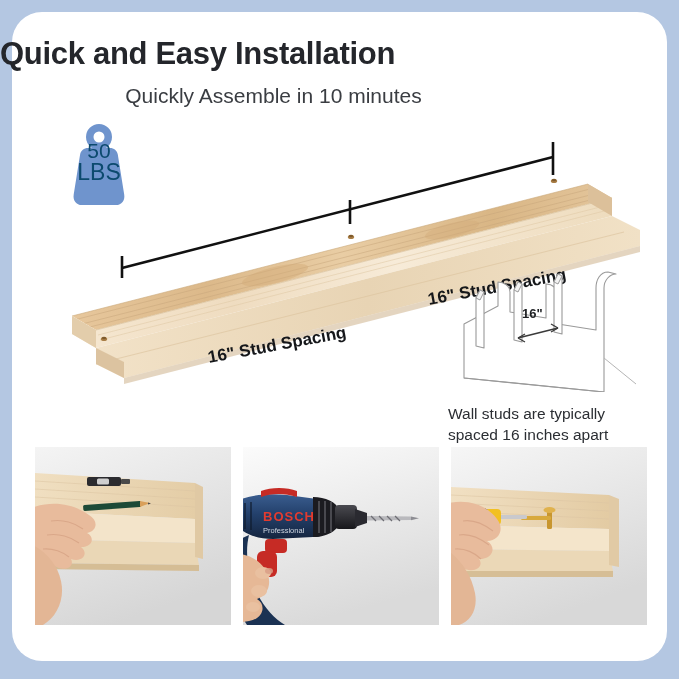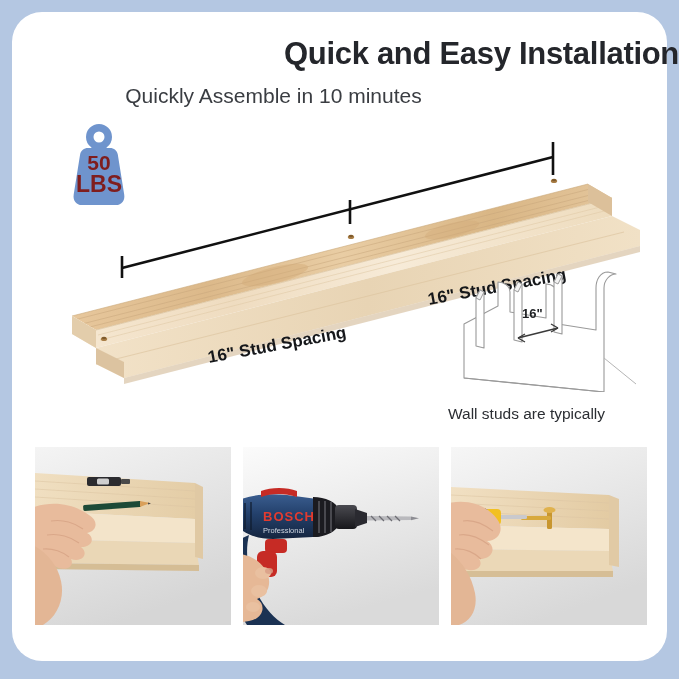--- a/index.html
+++ b/index.html
@@ -14,36 +14,36 @@
   
   .card{
     position:absolute;left:12px;top:12px;
     width:655px;height:649px;
     background:#ffffff;border-radius:30px;
   }
 
   
   .title{
     position:absolute;left:0;top:36px;width:679px;
-    text-align:right;
+    text-align:left;
     font-size:31px;font-weight:bold;color:#24262b;
     letter-spacing:-0.3px;
   }
   .subtitle{
     position:absolute;left:0;top:84px;width:547px;
     text-align:center;
     font-size:21px;font-weight:normal;color:#3a3d42;
   }
 
   
   .weight-badge{position:absolute;left:63px;top:120px;width:72px;height:92px;}
   .weight-badge svg{display:block;}
   .wb-text{
-    position:absolute;left:0;top:32px;width:72px;text-align:center;
-    color:#7f1d1d;font-weight:bold;line-height:1.02;pointer-events:none;
+    position:absolute;left:0;top:20px;width:72px;text-align:center;
+    color:#0c4a6e;font-weight:normal;line-height:1.02;pointer-events:none;
   }
   .wb-num{font-size:21px;display:block;}
   .wb-unit{font-size:23px;display:block;}
 
   
   .shelf-wrap{position:absolute;left:60px;top:120px;width:580px;height:290px;}
   .shelf-wrap svg{display:block;}
 
   
   .dim{
@@ -199,20 +199,21 @@
       <g stroke="#3a3a3a" stroke-width="1.3" fill="none">
         <line x1="60" y1="76" x2="100" y2="66"></line>
         <path d="M60 76 l7 -4 M60 76 l7 4"></path>
         <path d="M100 66 l-7 -4 M100 66 l-7 4"></path>
       </g>
       <text x="64" y="56" font-family="Liberation Sans, sans-serif" font-size="13" font-weight="bold" fill="#1d1f22">16"</text>
     </svg>
   </div>
   <div class="stud-caption">
     <span>Wall studs are typically</span><br>
+    <span>spaced 16 inches apart</span>
   </div>
 
   <div class="photos">
 
     <div class="photo p1">
       <svg width="196" height="178" viewBox="0 0 196 178">
         <defs>
           <linearGradient id="wall1" x1="0" y1="0" x2="0.4" y2="1">
             <stop offset="0" stop-color="#f4f4f4"></stop>
               <stop offset="1" stop-color="#d6d6d6"></stop>

